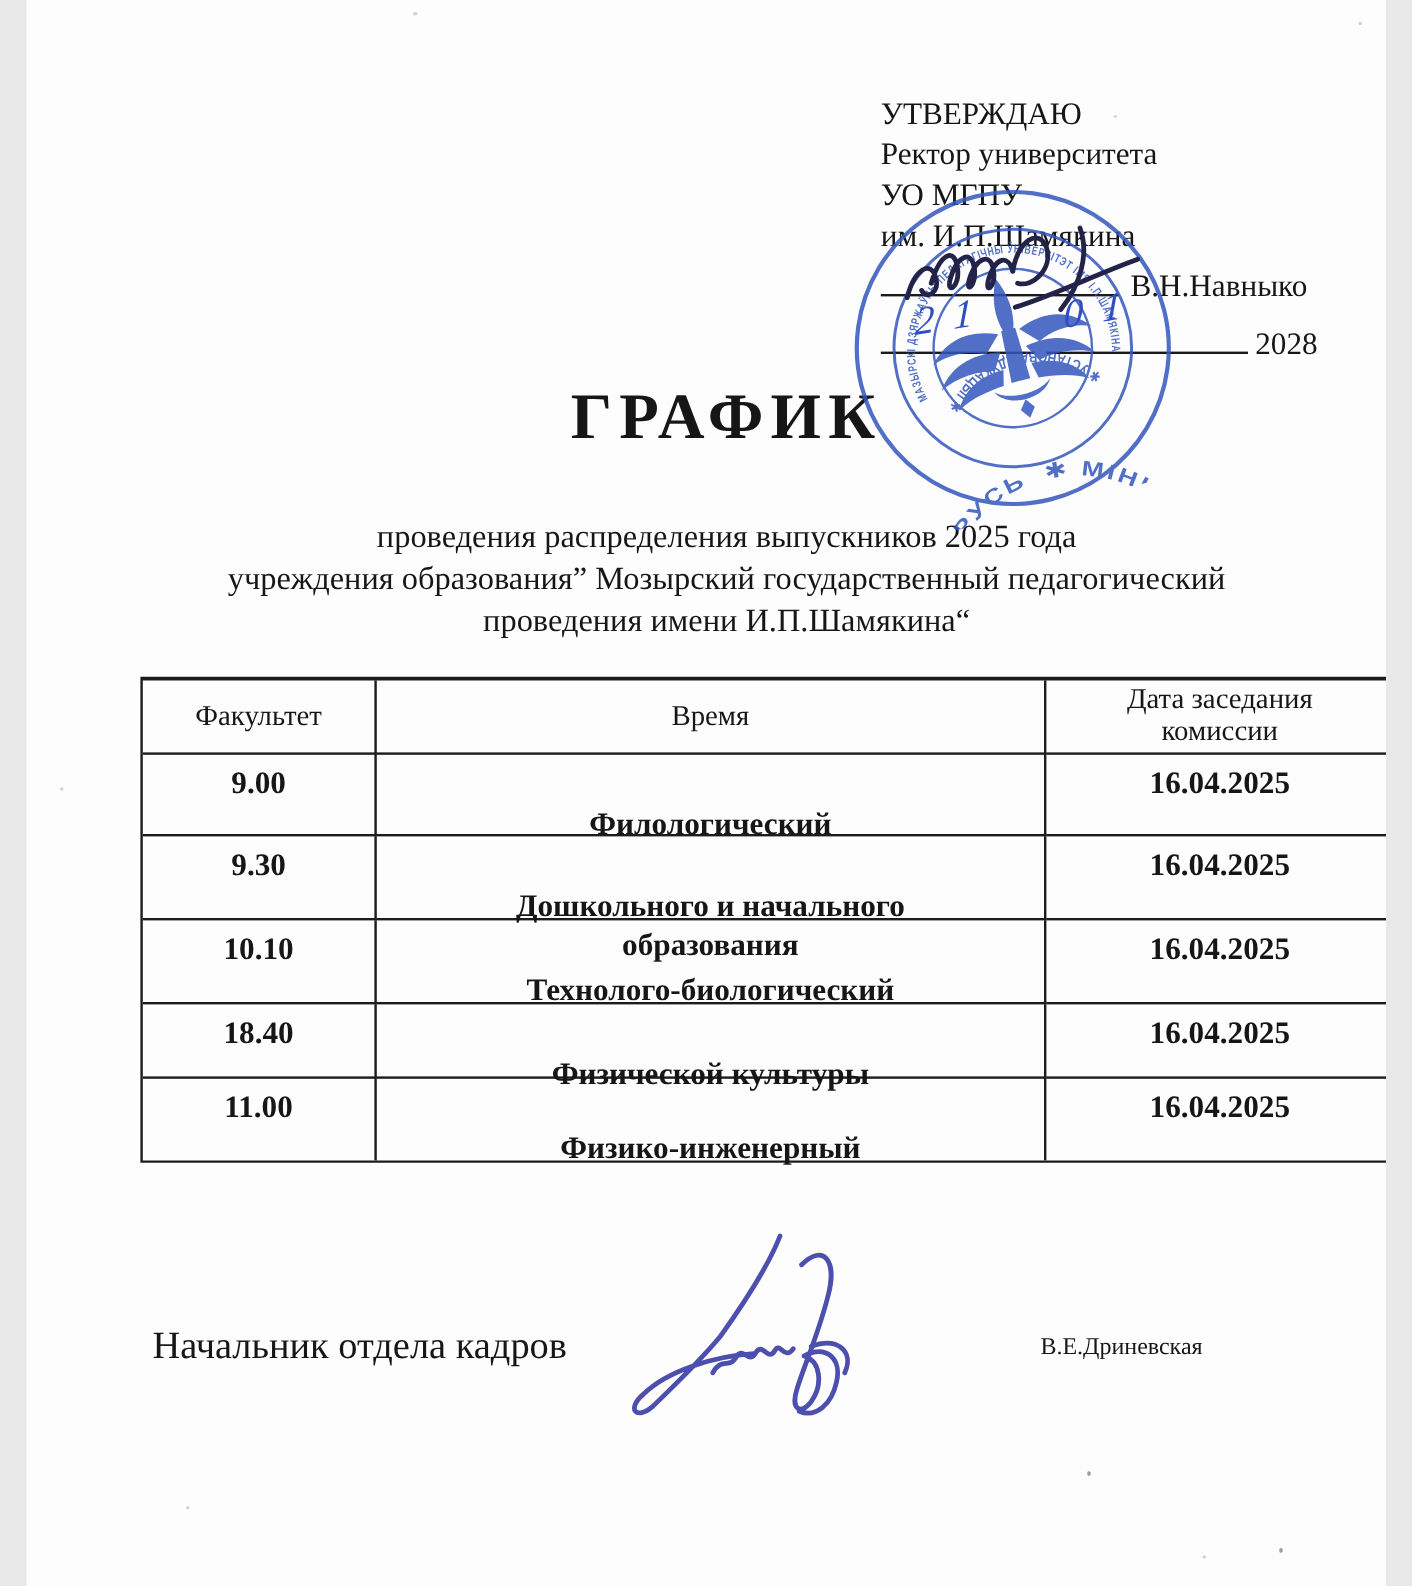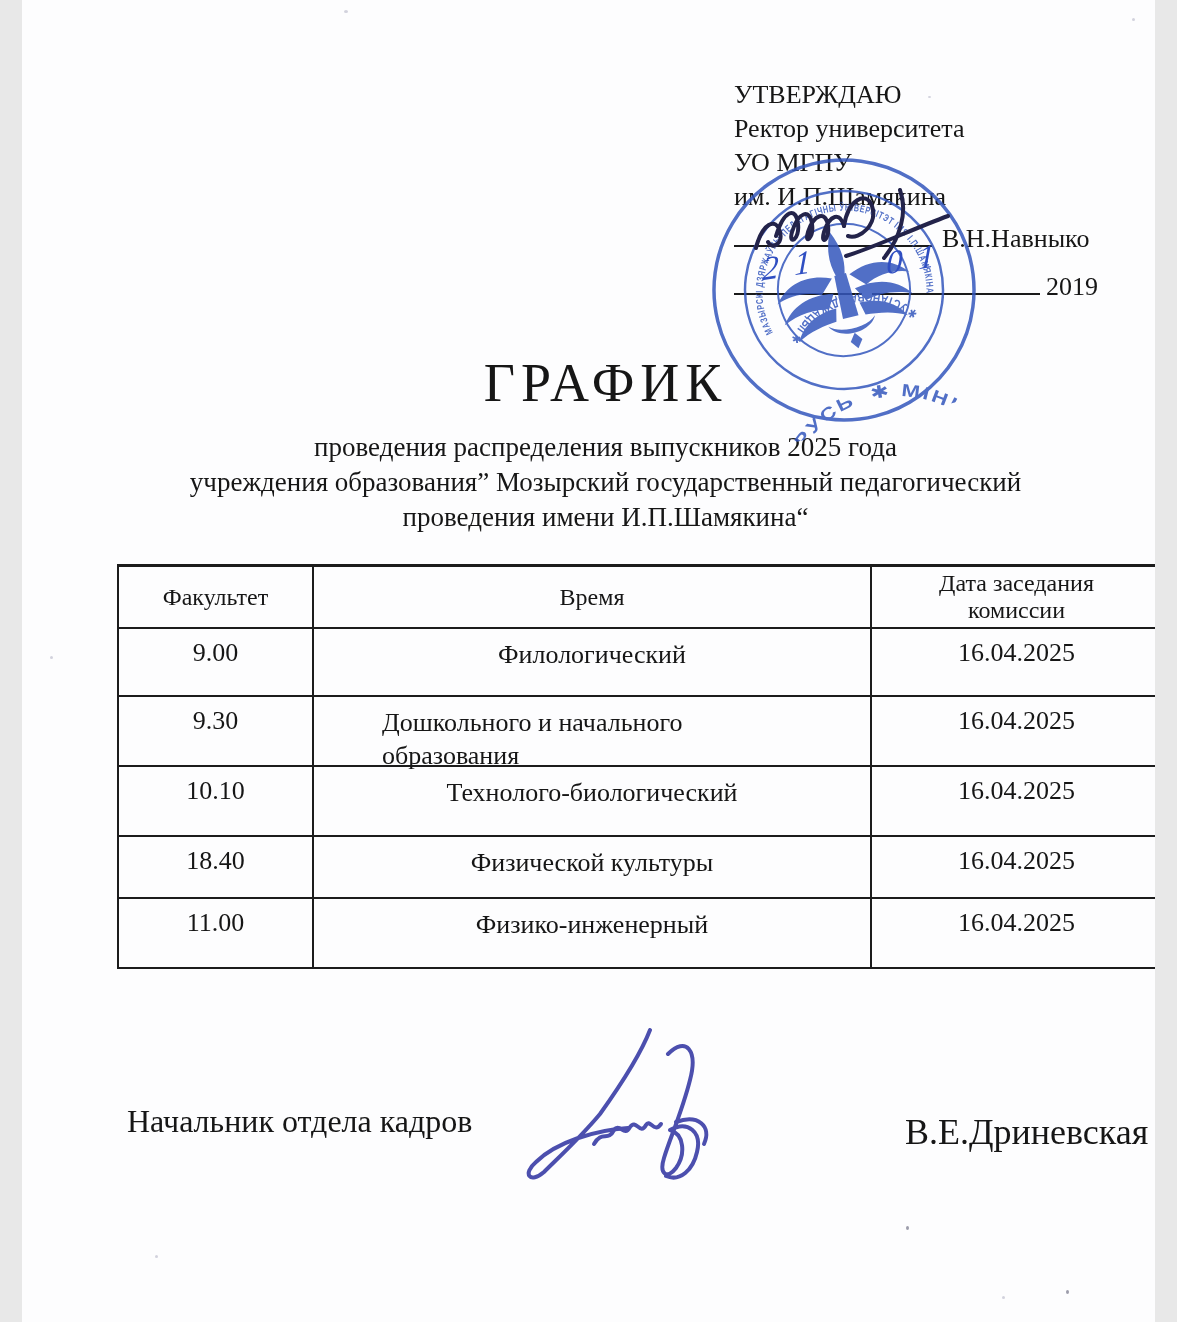--- a/index.html
+++ b/index.html
@@ -25,60 +25,60 @@
   .ring-top{font-size:10px;letter-spacing:1px;}
   .ring-bottom{font-size:12.5px;letter-spacing:1px;}
   
   .rector-sig{position:absolute;left:726px;top:184px;width:214px;height:96px;z-index:3;}
   .hand{position:absolute;z-index:3;font-size:33px;font-style:italic;
     color:#2f4ec2;letter-spacing:16px;transform:rotate(-9deg) skewX(-10deg);}
   .hand-day{left:740px;top:246px;}
   .hand-month{left:864px;top:240px;}
   
   .centerband{position:absolute;left:34px;right:0;text-align:center;}
-  .title{top:352px;font-size:54px;font-weight:normal;letter-spacing:6px;z-index:1;}
+  .title{top:316px;font-size:54px;font-weight:bold;letter-spacing:6px;z-index:1;}
   .subtitle{top:430px;font-size:27px;line-height:35px;font-weight:500;}
   
   .schedule{
     position:absolute;left:95px;top:564px;width:1042px;z-index:1;
     display:grid;grid-template-columns:195px 558px 289px;
     grid-template-rows:62px 68px 70px 70px 62px 68px;
     border:2px solid #1c1c1c;border-top-width:3px;box-sizing:border-box;
   }
   .cell{
     border-right:2px solid #1c1c1c;border-bottom:2px solid #1c1c1c;
     display:flex;justify-content:center;box-sizing:border-box;
   }
   .cell:nth-child(3n){border-right:none;}
   .cell:nth-last-child(-n+3){border-bottom:none;}
   .head{align-items:center;font-size:24px;text-align:center;padding:2px 30px;}
-  .data{align-items:flex-start;padding-top:9px;font-size:26px;font-weight:normal;}
-  .fac-inner{display:inline-block;max-width:420px;line-height:33px;}
+  .data{align-items:flex-start;padding-top:9px;font-size:26px;font-weight:bold;text-align:center;}
+  .fac-inner{display:inline-block;max-width:420px;line-height:33px;margin-top:32px;}
   
   .footer-pos{position:absolute;left:105px;top:1103px;font-size:32px;z-index:1;}
-  .footer-name{position:absolute;left:845px;top:1111px;font-size:36px;z-index:1;margin-left:38px;}
+  .footer-name{position:absolute;left:845px;top:1111px;font-size:20px;z-index:1;}
   .hr-sig{position:absolute;left:476px;top:1024px;width:252px;height:178px;z-index:2;opacity:.92;}
   
   .sp{position:absolute;border-radius:50%;background:rgba(75,75,115,.24);z-index:0;}
 </style>
 </head>
 <body>
 
 <div class="page">
 
   <div class="approval">
     <div class="appr-line">УТВЕРЖДАЮ</div>
     <div class="appr-line">Ректор университета</div>
     <div class="appr-line">УО МГПУ</div>
     <div class="appr-line">им. И.П.Шамякина</div>
     <div class="sig-row">
       <span class="uline u1"></span><span>В.Н.Навныко</span>
     </div>
     <div class="date-row">
-      <span class="uline u2"></span><span class="uline u3"></span><span>2019</span>
+      <span class="uline u2"></span><span class="uline u3"></span><span>2028</span>
     </div>
   </div>
 
   <svg class="stamp" viewBox="0 0 272 272">
     <defs>
       <path id="ringOuter" d="M136,249 A113,113 0 1 1 135.9,249" fill="none"></path>
       <path id="ringTop" d="M58,164 A82,82 0 1 1 214,164" fill="none"></path>
       <path id="ringBottom" d="M206,181 A82,82 0 0 0 66,181" fill="none"></path>
     </defs>
     <circle cx="136" cy="136" r="130" fill="none" stroke-width="3.5" stroke="#3457bd"></circle>

